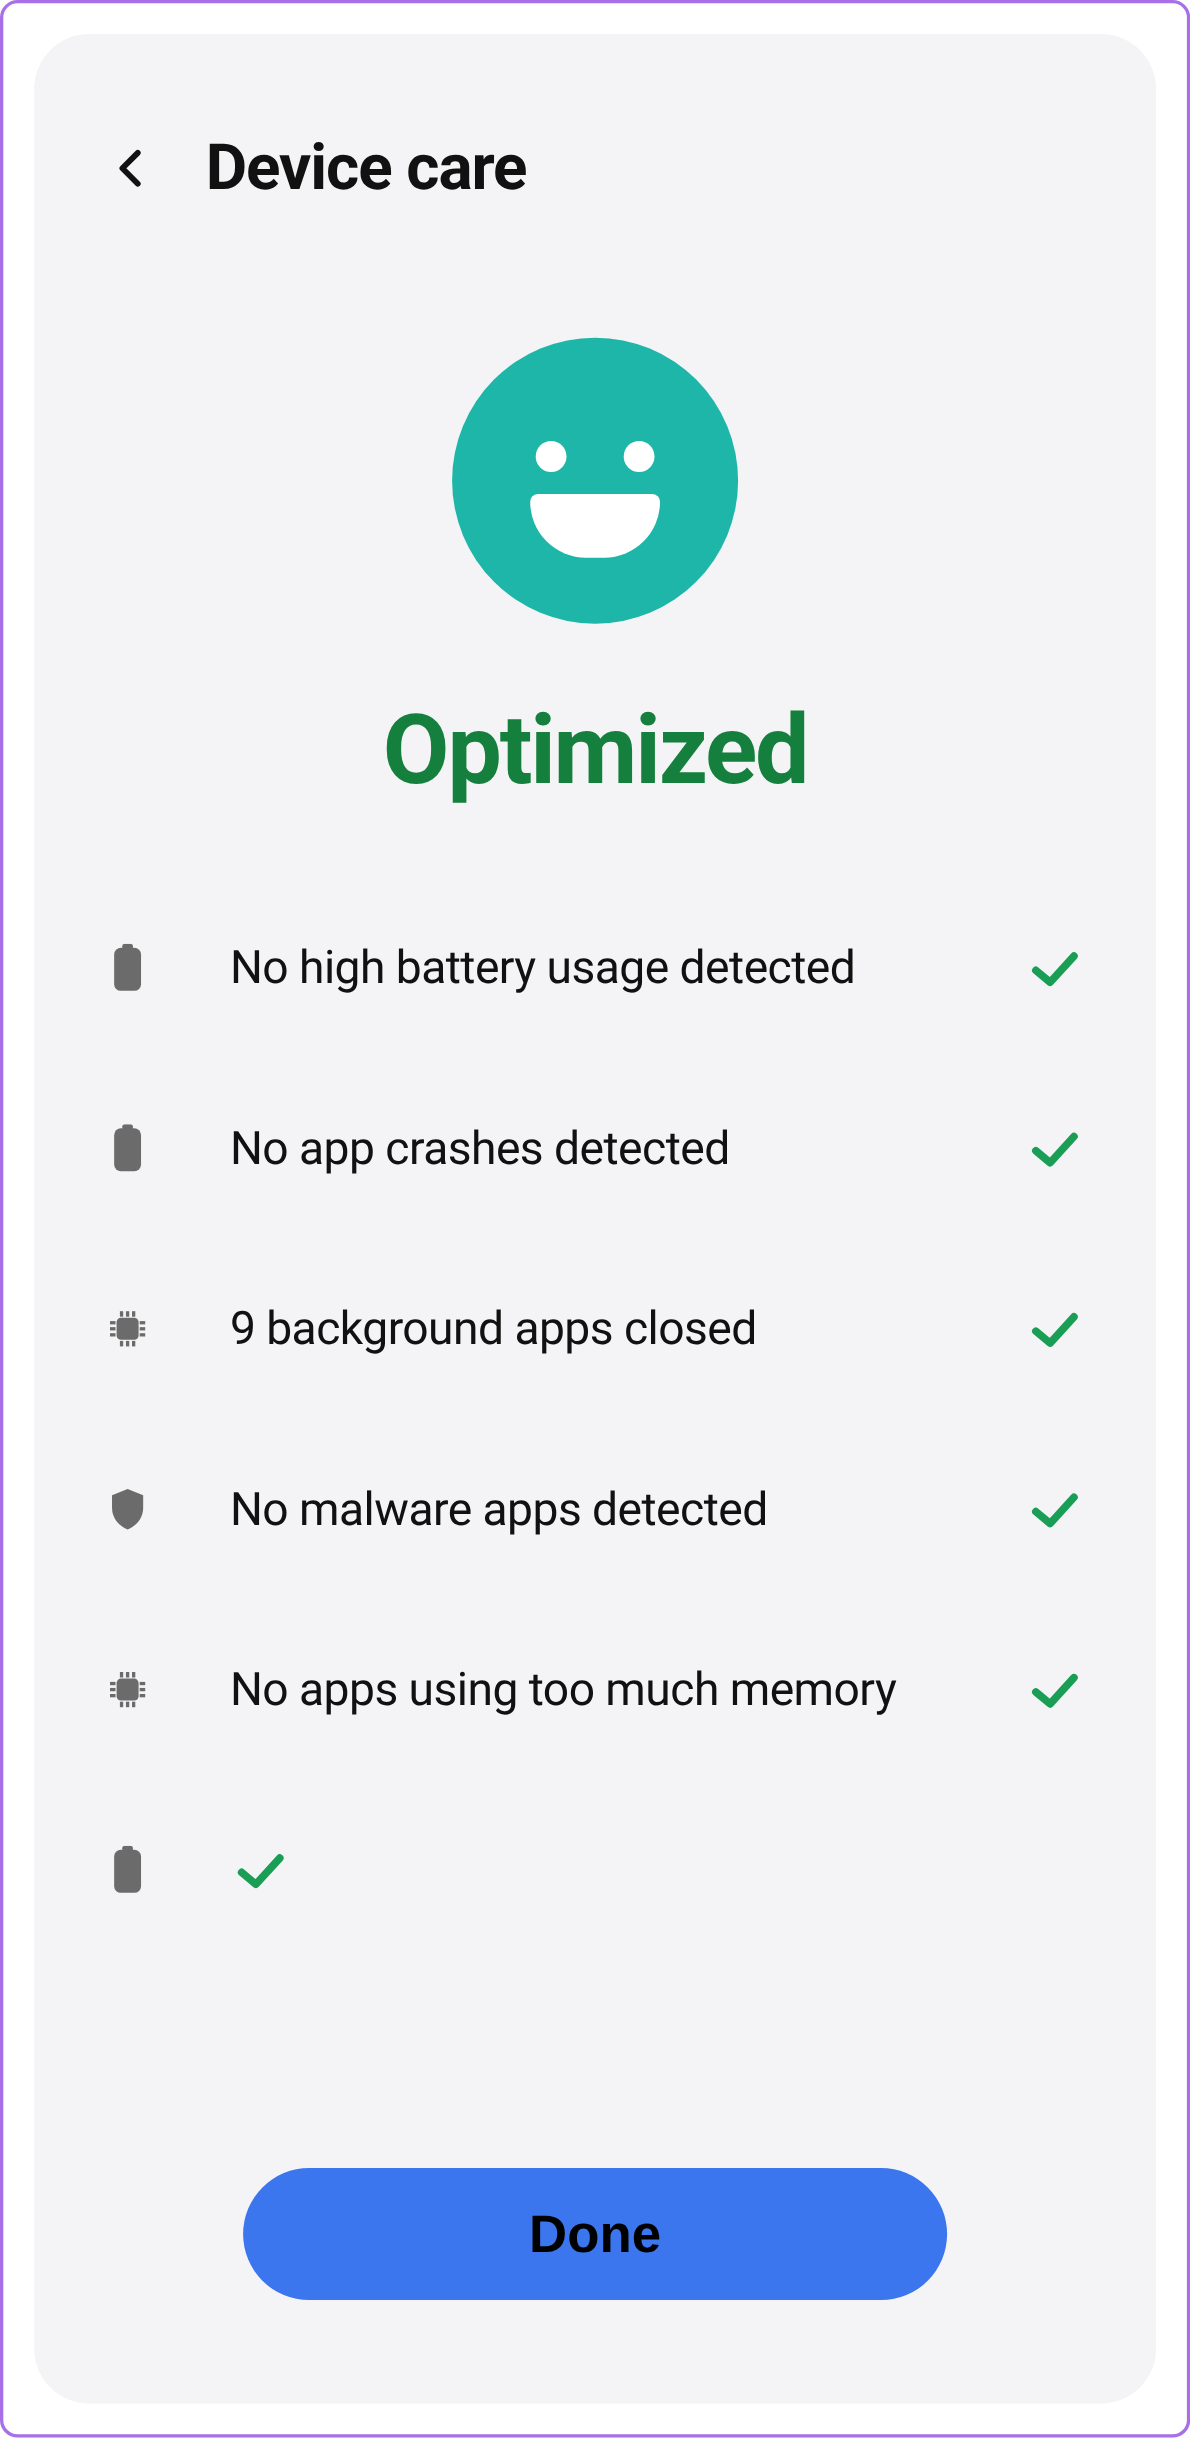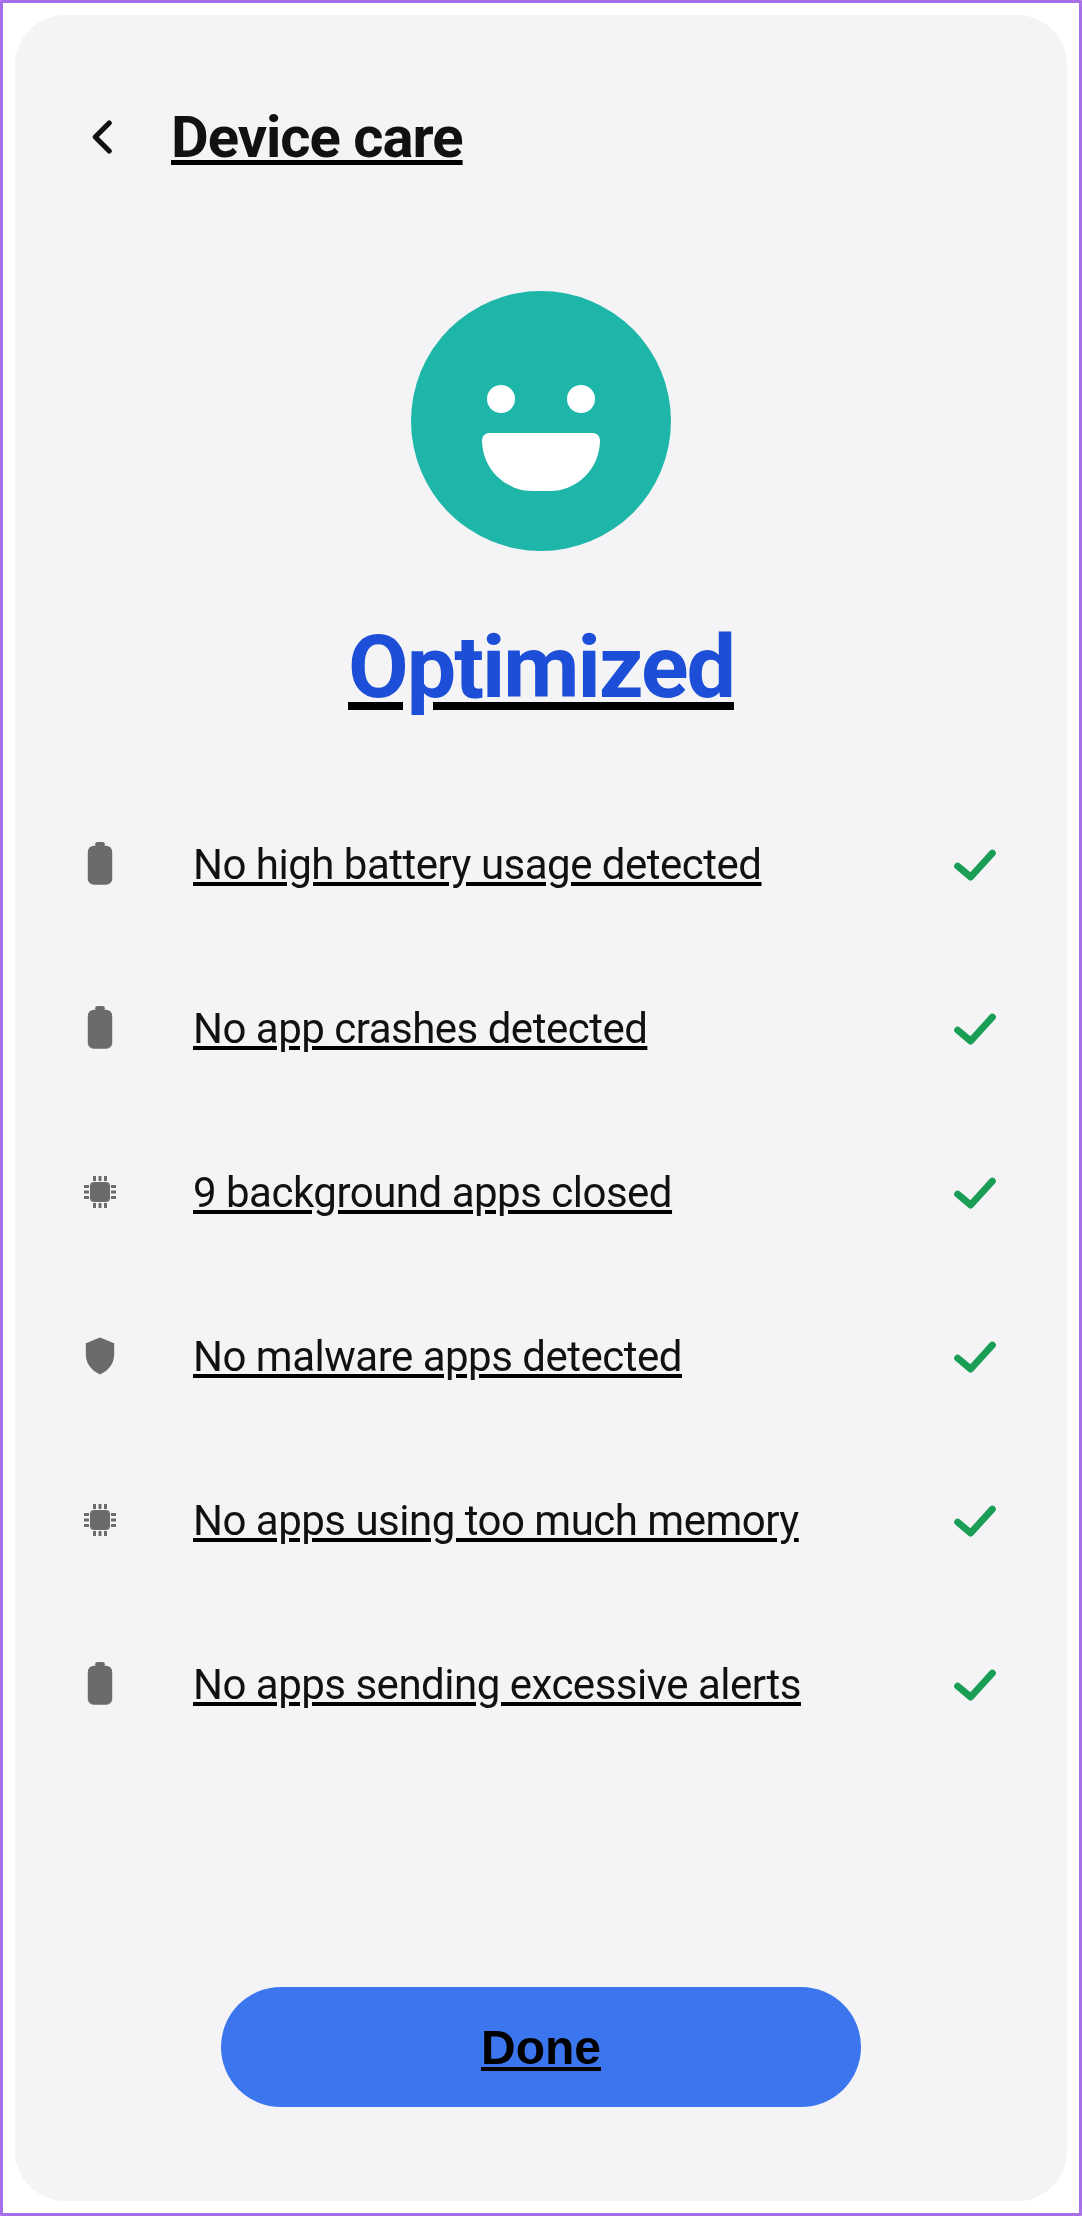--- a/index.html
+++ b/index.html
@@ -6,25 +6,24 @@
   html, body { width: 1082px; height: 2216px; }
   body {
     font-family: -apple-system, BlinkMacSystemFont, "Segoe UI", Roboto, Helvetica, Arial, sans-serif;
     background: #fff;
     position: relative;
   }
   .outer {
     position: absolute;
     inset: 0;
     border: 3px solid #a770e8;
-    border-radius: 1px;
-    padding: 12px;
+    border-radius: 16px;
+    padding: 28px;
     display: flex;
     flex-direction: column;
-    text-decoration: underline;
   }
   .inner {
     flex: 1;
     background: #f4f4f6;
     border-radius: 50px;
     display: flex;
     flex-direction: column;
     padding: 88px 64px 64px 64px;
   }
   .header {
@@ -78,21 +77,21 @@
     top: 142px;
     border-bottom-left-radius: 70px;
     border-bottom-right-radius: 70px;
     border-top-left-radius: 10px;
     border-top-right-radius: 10px;
   }
   .status-title {
     text-align: center;
     font-size: 88px;
     font-weight: 700;
-    color: #1d4ed8;
+    color: #15803d;
     letter-spacing: -2px;
     margin-bottom: 120px;
   }
   .items {
     display: flex;
     flex-direction: column;
     gap: 112px;
     flex: 1;
   }
   .item {
@@ -261,21 +260,20 @@
         </span>
       </div>
 
       <div class="item">
         <span class="icon-slot">
           <svg viewBox="0 0 24 36" width="30" height="44">
             <rect x="8" y="0" width="8" height="4" rx="2" fill="#6b6b6b"></rect>
             <rect x="2" y="3" width="20" height="32" rx="5" fill="#6b6b6b"></rect>
           </svg>
         </span>
-        <span class="label">No apps sending excessive alerts</span>
         <span class="check-slot">
           <svg viewBox="0 0 24 24" width="52" height="52" fill="none" stroke="#1a9e55" stroke-width="3.2" stroke-linecap="round" stroke-linejoin="round">
               <polyline points="4 13 10 18 20 7"></polyline>
             </svg>
         </span>
       </div>
 
     </div>
 
     <button class="done-btn">Done</button>

